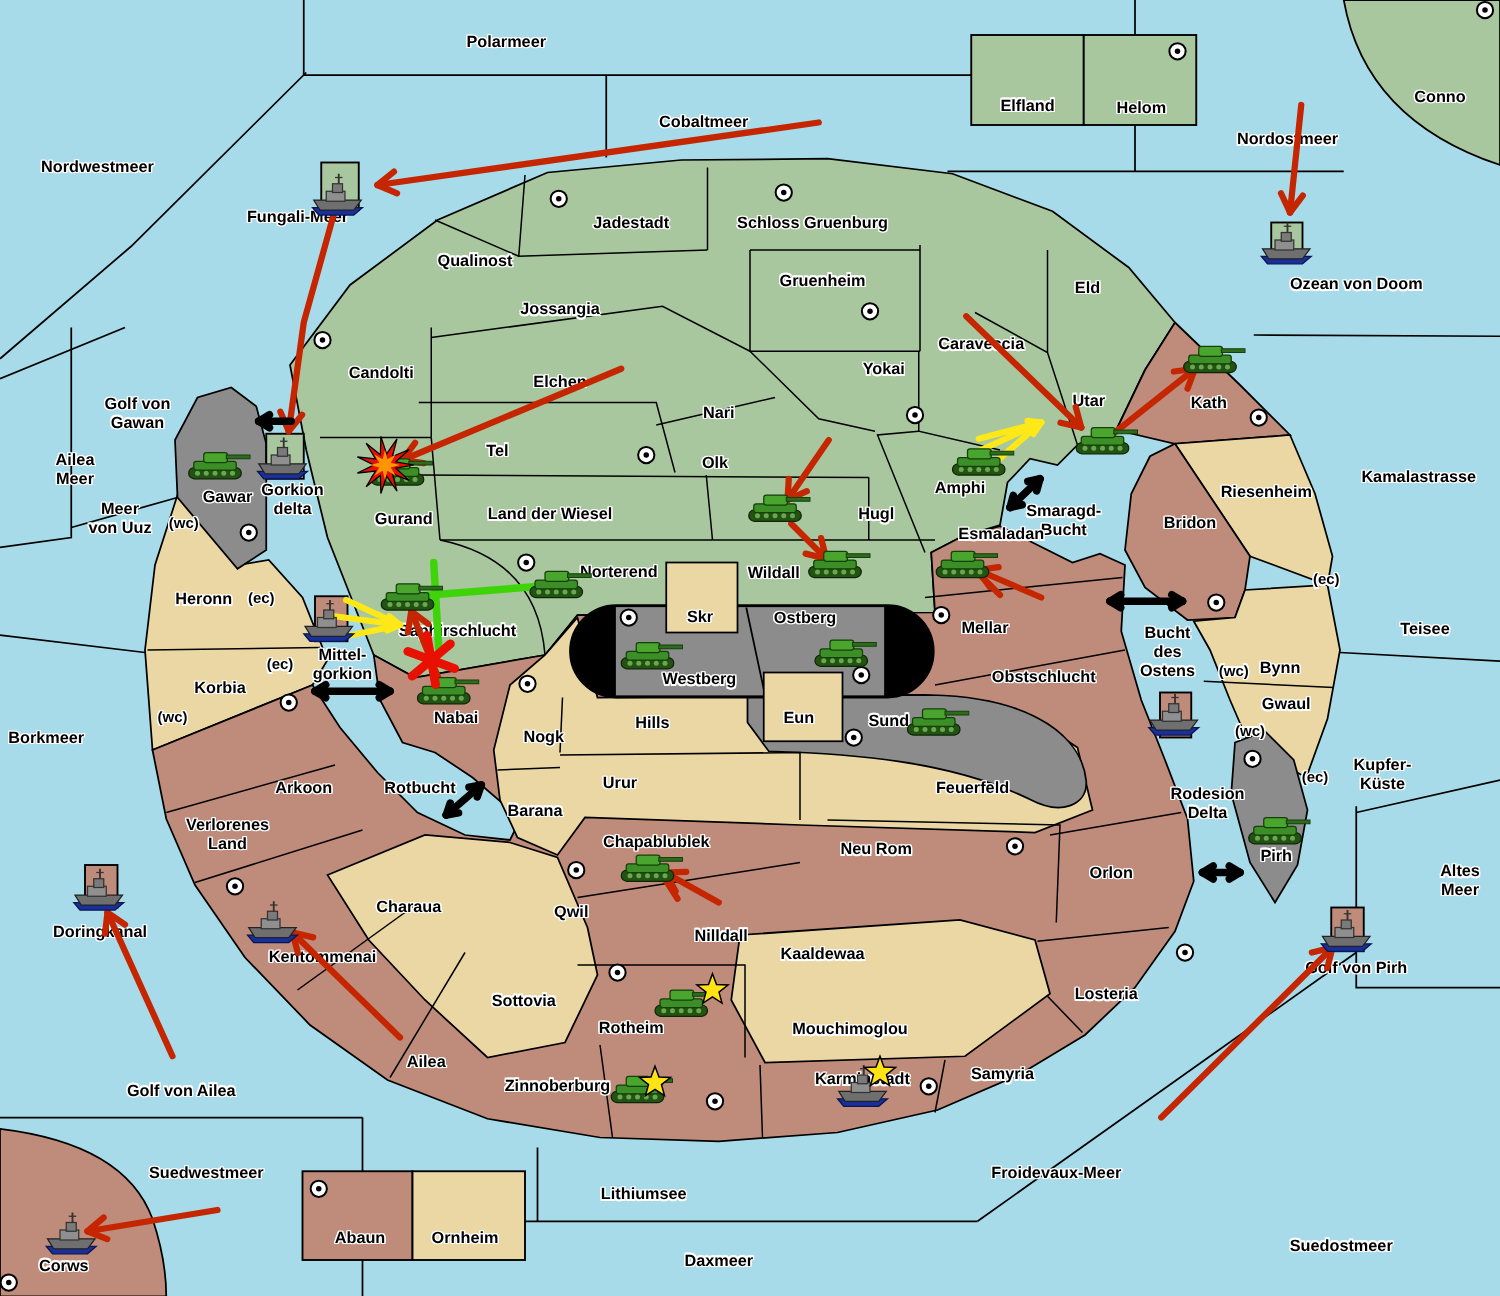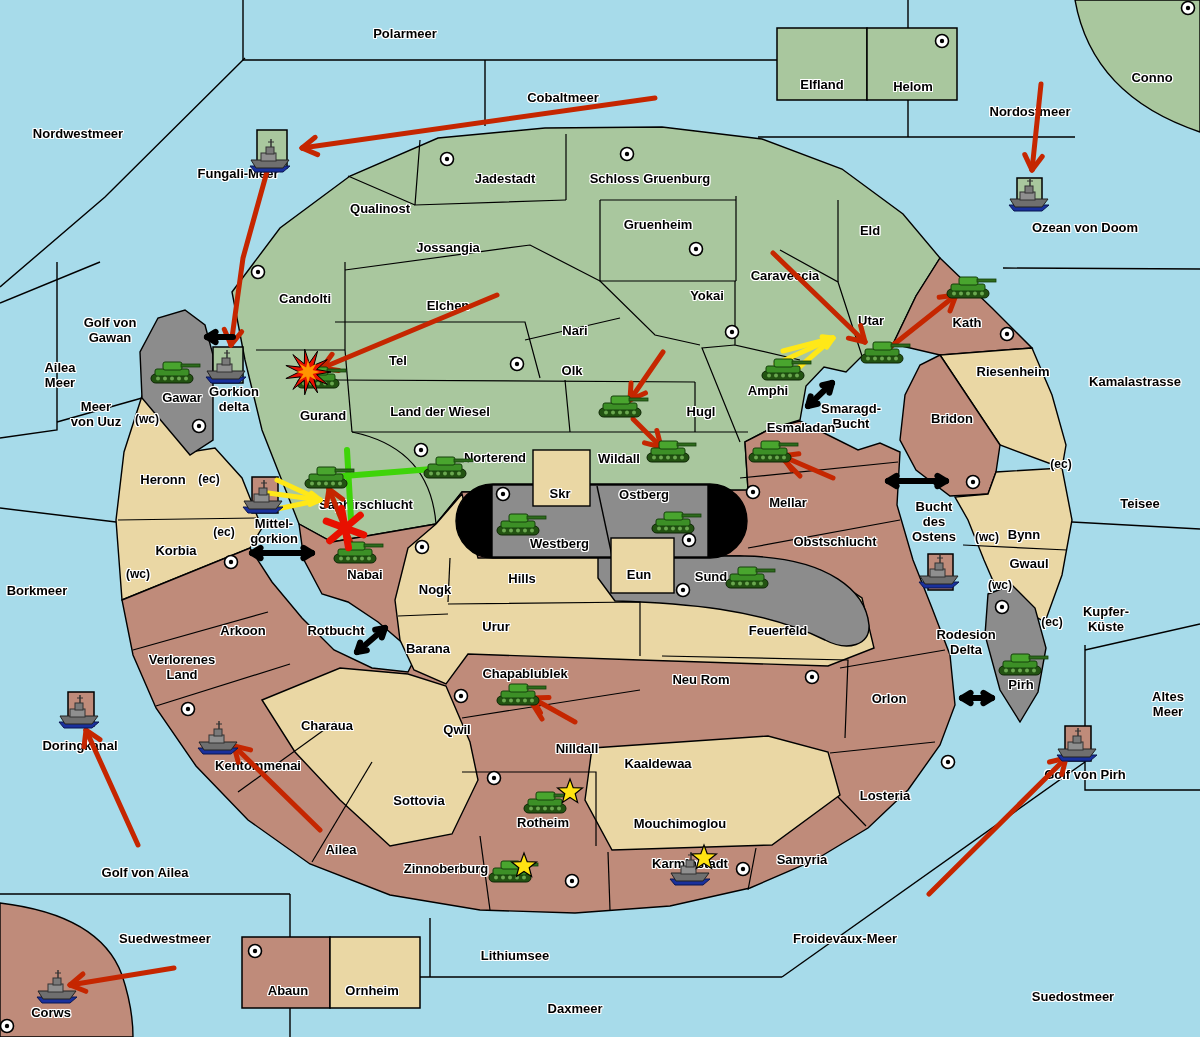--- a/index.html
+++ b/index.html
@@ -290,21 +290,21 @@
       </div>
       <div class="maplabel" style="left: 913px; top: 86px;">
         <div>Helom</div>
       </div>
       <div class="maplabel" style="left: 1152px; top: 77px;">
         <div>Conno</div>
       </div>
       <div class="maplabel" style="left: 967px; top: 322px;">
         <div>Kath</div>
       </div>
-      <div class="maplabel" style="left: 1013px; top: 371px;">
+      <div class="maplabel" style="left: 1013px; top: 393px;">
         <div>Riesenheim</div>
       </div>
       <div class="maplabel" style="left: 952px; top: 418px;">
         <div>Bridon</div>
       </div>
       <div class="maplabel" style="left: 1024px; top: 534px;">
         <div>Bynn</div>
       </div>
       <div class="maplabel" style="left: 1029px; top: 563px;">
         <div>Gwaul</div>
@@ -394,21 +394,21 @@
       </div>
       <div class="maplabel" style="left: 658px; top: 763px;">
         <div>Kaaldewaa</div>
       </div>
       <div class="maplabel" style="left: 701px; top: 679px;">
         <div>Neu Rom</div>
       </div>
       <div class="maplabel" style="left: 419px; top: 800px;">
         <div>Sottovia</div>
       </div>
-      <div class="maplabel" style="left: 531px; top: 822px; padding-left: 24px;">
+      <div class="maplabel" style="left: 493px; top: 822px; padding-left: 24px;">
         <div>Rotheim</div>
       </div>
       <div class="maplabel" style="left: 680px; top: 823px;">
         <div>Mouchimoglou</div>
       </div>
       <div class="maplabel" style="left: 446px; top: 868px;">
         <div>Zinnoberburg</div>
       </div>
       <div class="maplabel" style="left: 690px; top: 863px;">
         <div>Karminstadt</div>

